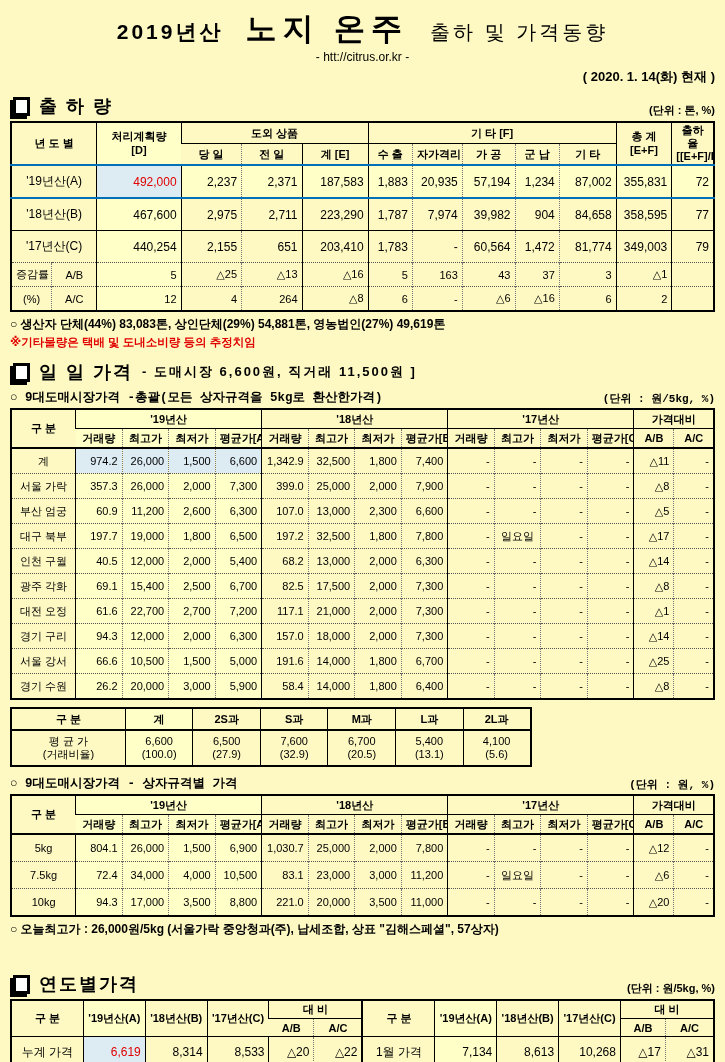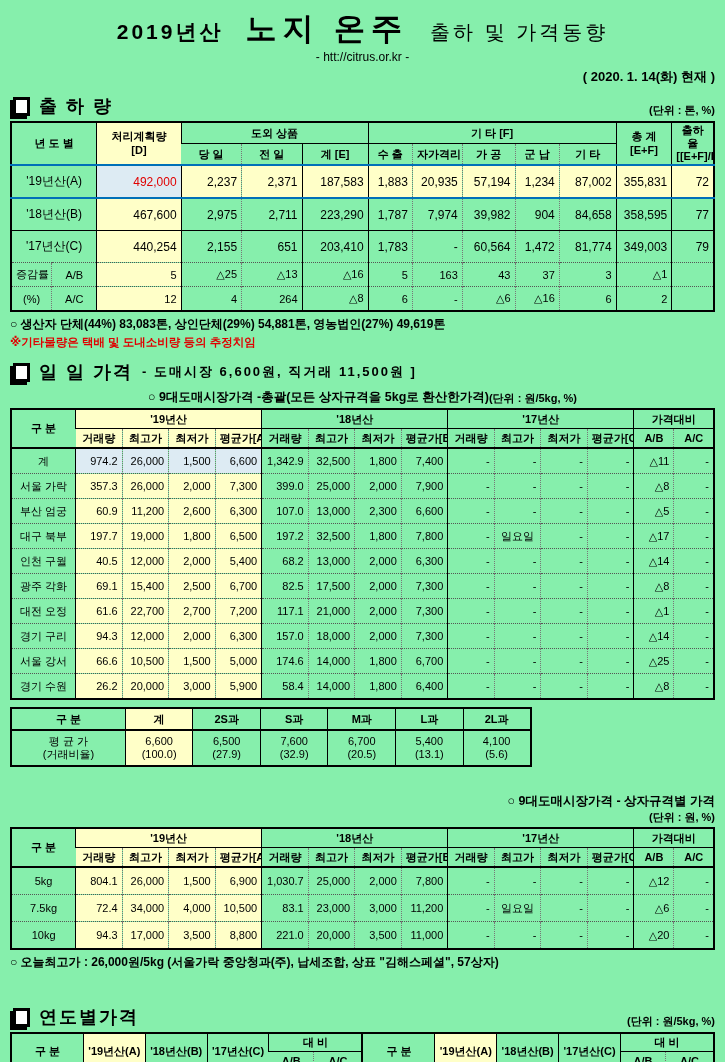--- a/index.html
+++ b/index.html
@@ -1,33 +1,33 @@
 <!DOCTYPE html>
 <html><head>
 <meta charset="utf-8">
 <style>
   html,body{margin:0;padding:0;background:#fff;}
   .page{width:725px;height:1062px;box-sizing:border-box;padding:8px 10px 4px 10px;
-        font-family:"Liberation Sans","DejaVu Sans",sans-serif;color:#000;background:#86efac;overflow:hidden;}
+        font-family:"Liberation Sans","DejaVu Sans",sans-serif;color:#000;background:#fef9c3;overflow:hidden;}
   
   .doc-header{position:relative;text-align:center;}
   .title-line{display:flex;justify-content:center;align-items:baseline;gap:22px;}
   .year-label{font-size:21px;font-weight:bold;letter-spacing:3px;}
   .main-title{font-size:31px;font-weight:900;letter-spacing:6px;}
   .subtitle{font-size:20px;font-weight:normal;letter-spacing:3px;}
   .url-line{font-size:12px;margin-top:0px;}
   .date-line{text-align:right;font-size:13px;font-weight:bold;margin-top:4px;}
   
   .section{display:flex;justify-content:space-between;align-items:flex-end;margin-top:8px;margin-bottom:3px;}
   .sec-title{font-size:18px;font-weight:900;display:flex;align-items:center;gap:9px;letter-spacing:2px;}
   .sq{width:11px;height:13px;border:3px solid #000;display:inline-block;background:#fff;box-shadow:-3px 3px 0 0 #000;margin-left:3px;}
   .unit{font-size:11px;font-weight:bold;}
   .sub-big{font-size:16px;font-weight:900;}
   .sub-small{font-size:13px;font-weight:bold;}
-  .subnote-row{display:flex;justify-content:center;align-items:flex-end;margin-top:5px;margin-bottom:2px;}
+  .subnote-row{display:flex;justify-content:space-between;align-items:flex-end;margin-top:5px;margin-bottom:2px;font-family:Liberation Mono, monospace;}
   .subnote{font-size:12.5px;font-weight:bold;}
   .note{font-size:12px;font-weight:bold;margin-top:4px;}
   .note-red{font-size:11.5px;font-weight:bold;color:#e00000;margin-top:2px;}
   
   table{border-collapse:collapse;width:100%;table-layout:fixed;}
   .tbl{border:2px solid #000;}
   td{border-left:1px dotted #777;border-top:1px solid #000;font-size:11px;padding:0 4px;
      overflow:hidden;white-space:nowrap;}
   tr td:first-child{border-left:none;}
   thead td{font-weight:bold;text-align:center;}
@@ -400,21 +400,21 @@
           <td class="r">-</td>
           <td class="r gb">△14</td>
           <td class="r">-</td>
         </tr>
         <tr>
           <td class="c">서울 강서</td>
           <td class="r y gb">66.6</td>
           <td class="r y">10,500</td>
           <td class="r y">1,500</td>
           <td class="r y">5,000</td>
-          <td class="r gb">174.6</td>
+          <td class="r gb">191.6</td>
           <td class="r">14,000</td>
           <td class="r">1,800</td>
           <td class="r">6,700</td>
           <td class="r gb">-</td>
           <td class="r">-</td>
           <td class="r">-</td>
           <td class="r">-</td>
           <td class="r gb">△25</td>
           <td class="r">-</td>
         </tr>
@@ -472,21 +472,21 @@
           <td class="c pre">6,700
 (20.5)</td>
           <td class="c pre">5,400
 (13.1)</td>
           <td class="c pre">4,100
 (5.6)</td>
         </tr>
       </tbody>
   </table>
 
-  <div class="subnote-row" style="margin-top:26px;flex-direction:column;">
+  <div class="subnote-row" style="margin-top:8px;">
     <span class="subnote">○ 9대도매시장가격 - 상자규격별 가격</span>
     <span class="unit">(단위 : 원, %)</span>
   </div>
 
   <table class="tbl t-box">
     <colgroup>
       <col style="width:9.2%">
       <col style="width:6.62%">
         <col style="width:6.62%">
         <col style="width:6.62%">

